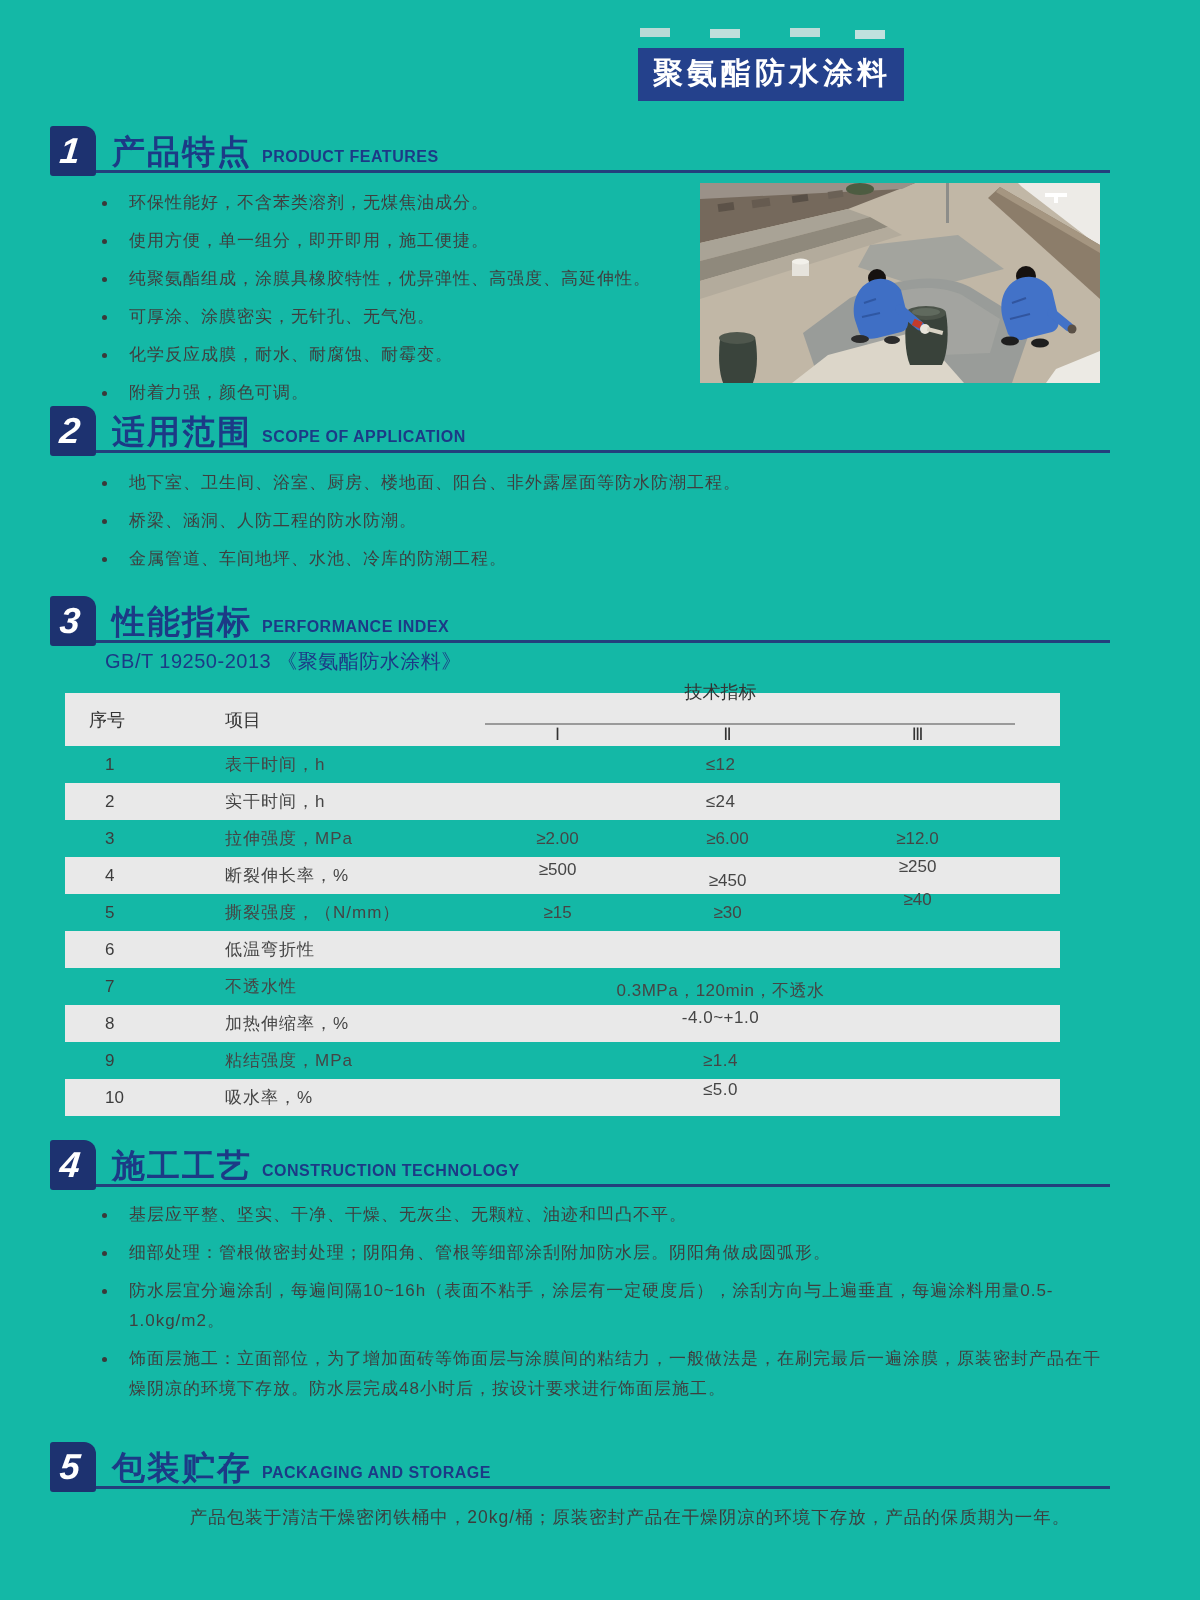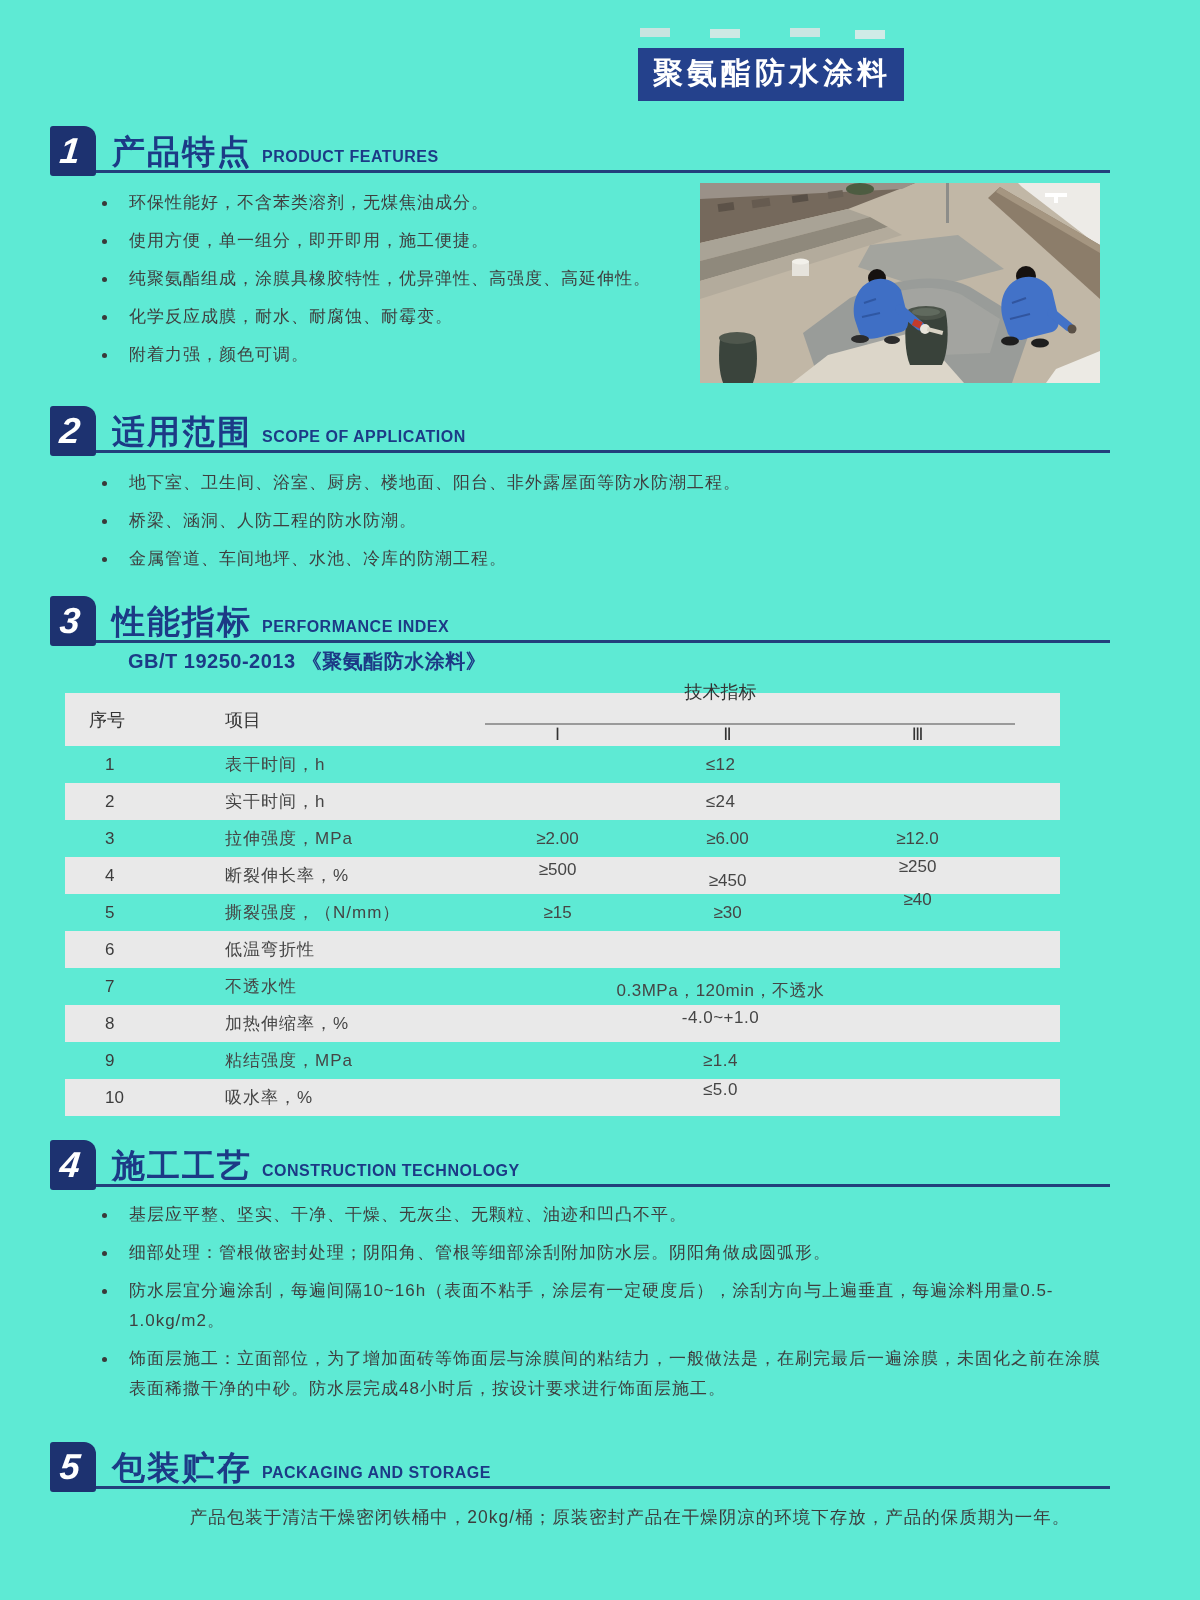--- a/index.html
+++ b/index.html
@@ -1,18 +1,18 @@
 <!DOCTYPE html>
 <html><head>
 <meta charset="utf-8">
 <style>
   * { margin:0; padding:0; box-sizing:border-box; }
   html,body { background:#ffffff; }
   body { font-family:"Liberation Sans", sans-serif; color:#3d3d3d; }
-  .page { position:relative; width:1200px; height:1600px; background:#5eead4; overflow:hidden; }
+  .page { position:relative; width:1200px; height:1600px; background:#14b8a6; overflow:hidden; }
 
   
   .smudge { position:absolute; left:640px; top:28px; width:30px; height:9px; background:#e3e3e3;
             box-shadow:70px 1px 0 #e9e9e9, 150px 0 0 #e6e6e6, 215px 2px 0 #ececec; opacity:.8; }
 
   
   .banner { position:absolute; left:638px; top:48px; background:#24418c; color:#ffffff;
             font-size:30px; font-weight:bold; letter-spacing:4px; padding:5px 13px 7px 15px; }
 
   
@@ -32,21 +32,21 @@
   .dot { flex:0 0 auto; width:5px; height:5px; border-radius:50%; background:#3a3a3a; margin-top:13px; }
 
   #b1 { left:102px; top:188px; width:600px; }
   #b2 { left:102px; top:468px; width:1010px; }
   #b4 { left:102px; top:1200px; width:1012px; }
 
   
   .photo { position:absolute; left:700px; top:183px; width:400px; height:200px; overflow:hidden; }
 
   
-  .standard { position:absolute; left:105px; top:648px; color:#1c3a86; font-size:20px; font-weight:bold; letter-spacing:.5px;margin-left:23px; }
+  .standard { position:absolute; left:105px; top:648px; color:#1c3a86; font-size:20px; font-weight:normal; letter-spacing:.5px; }
 
   
   .ptable { position:absolute; left:65px; top:693px; width:995px; font-size:17px; color:#454545; }
   .t-head { display:grid; grid-template-columns:140px 270px 585px; grid-template-rows:29px 24px; background:#e9e9e9; height:53px; position:relative; }
   .h-no   { grid-row:1/3; display:flex; align-items:center; padding-left:24px; font-size:18px; color:#333; }
   .h-item { grid-row:1/3; display:flex; align-items:center; padding-left:20px; font-size:18px; color:#333; }
   .h-group{ grid-row:1; display:flex; align-items:flex-end; justify-content:center; transform:translateX(-47px); font-size:18px; color:#333; padding-bottom:18px; }
   .h-rule { position:absolute; left:420px; top:30px; width:530px; height:2px; background:#9a9a9a; }
   .h-levels { grid-row:2; grid-column:3; display:grid; grid-template-columns:165px 175px 245px; }
   .h-levels div { display:flex; align-items:center; justify-content:center; font-size:17px; color:#333; }
@@ -100,20 +100,24 @@
         <span class="dot"></span>
         <span>环保性能好，不含苯类溶剂，无煤焦油成分。</span>
       </li>
     <li>
         <span class="dot"></span>
         <span>使用方便，单一组分，即开即用，施工便捷。</span>
       </li>
     <li>
         <span class="dot"></span>
         <span>纯聚氨酯组成，涂膜具橡胶特性，优异弹性、高强度、高延伸性。</span>
+      </li>
+    <li>
+        <span class="dot"></span>
+        <span>可厚涂、涂膜密实，无针孔、无气泡。</span>
       </li>
     <li>
         <span class="dot"></span>
         <span>化学反应成膜，耐水、耐腐蚀、耐霉变。</span>
       </li>
     <li>
         <span class="dot"></span>
         <span>附着力强，颜色可调。</span>
       </li>
   </ul>
@@ -306,21 +310,21 @@
     <li>
         <span class="dot"></span>
         <span>细部处理：管根做密封处理；阴阳角、管根等细部涂刮附加防水层。阴阳角做成圆弧形。</span>
       </li>
     <li>
         <span class="dot"></span>
         <span>防水层宜分遍涂刮，每遍间隔10~16h（表面不粘手，涂层有一定硬度后），涂刮方向与上遍垂直，每遍涂料用量0.5-1.0kg/m2。</span>
       </li>
     <li>
         <span class="dot"></span>
-        <span>饰面层施工：立面部位，为了增加面砖等饰面层与涂膜间的粘结力，一般做法是，在刷完最后一遍涂膜，未固化之前在涂膜表面稀撒干净的中砂。防水层完成48小时后，按设计要求进行饰面层施工。</span>
+        <span>饰面层施工：立面部位，为了增加面砖等饰面层与涂膜间的粘结力，一般做法是，在刷完最后一遍涂膜，原装密封产品在干燥阴凉的环境下存放。防水层完成48小时后，按设计要求进行饰面层施工。</span>
       </li>
   </ul>
 
   <div class="sec-head" id="sh5">
     <div class="sec-num">
         <span>5</span>
       </div>
     <div class="sec-title">包装贮存</div>
     <div class="sec-sub">PACKAGING AND STORAGE</div>
   </div>

